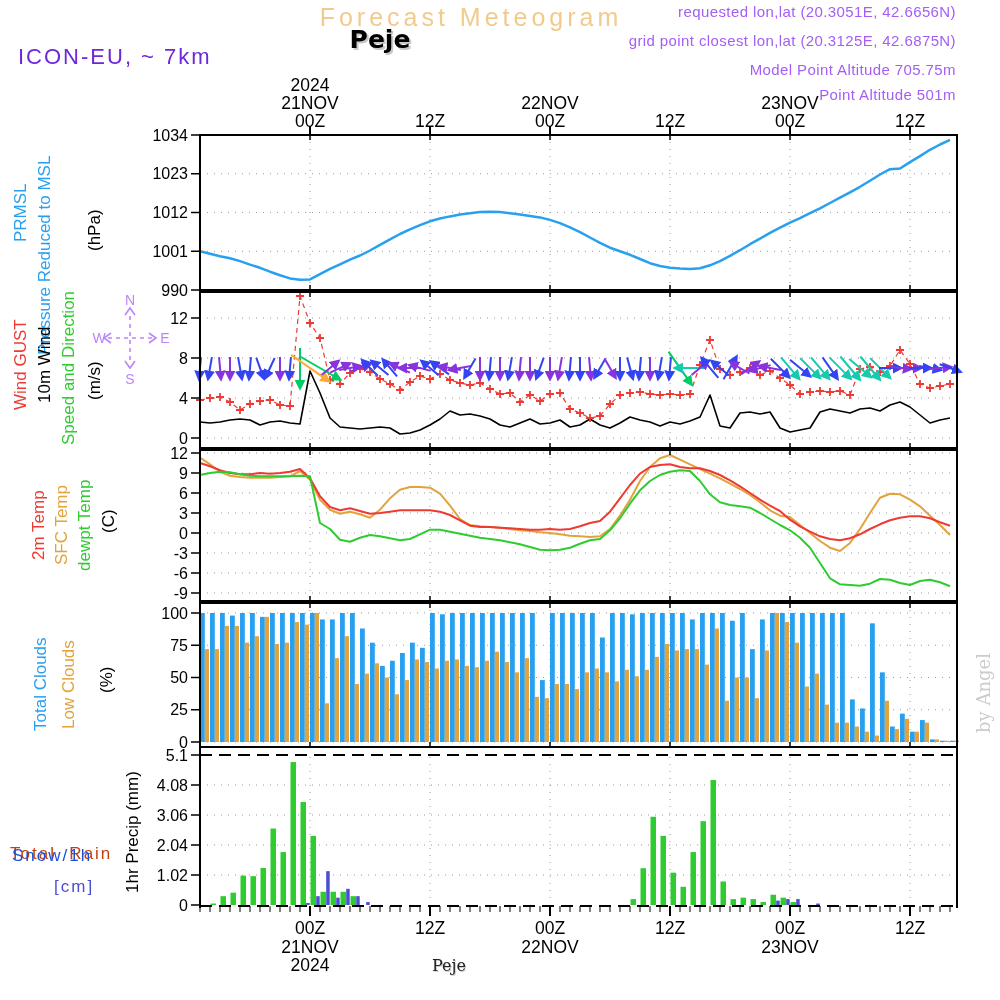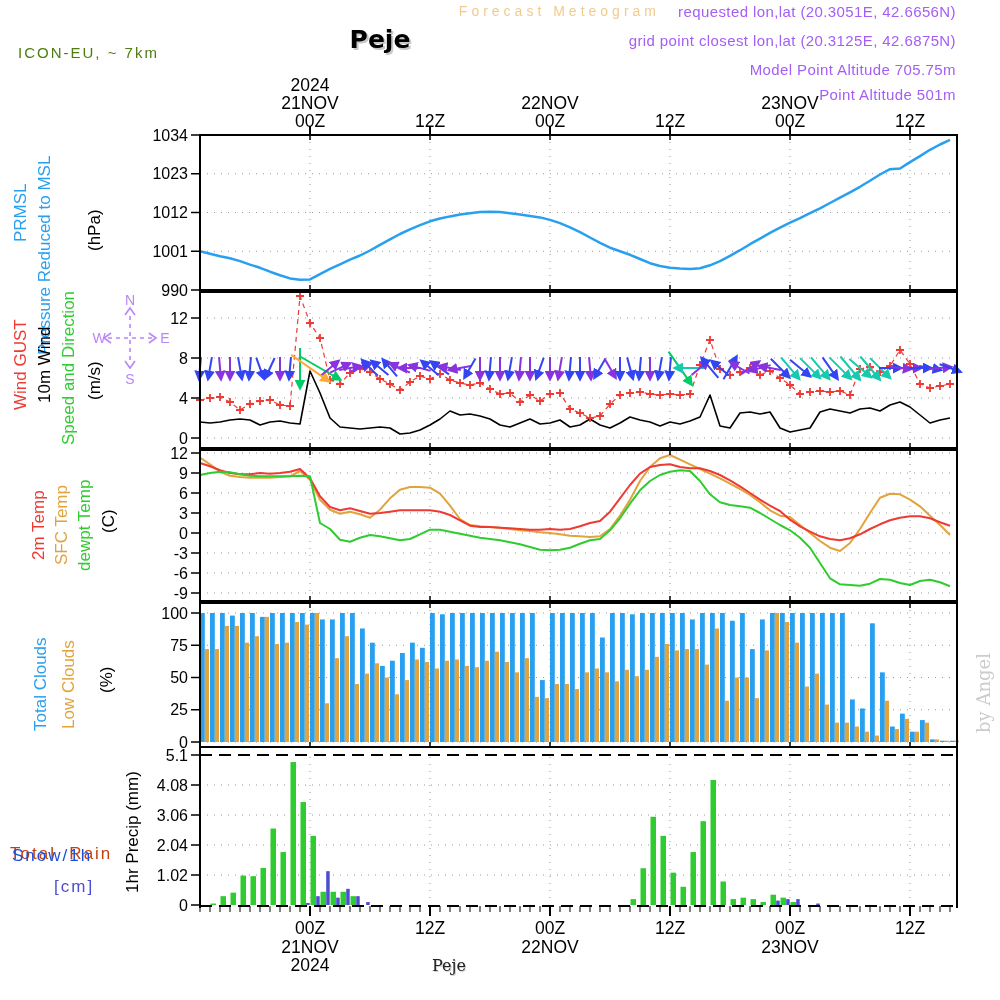--- a/index.html
+++ b/index.html
@@ -1,25 +1,25 @@
 <!DOCTYPE html>
 <html><head>
 <meta charset="utf-8">
 <style>
   html,body{margin:0;padding:0;background:#fff;}
   #page{position:relative;width:1000px;height:1000px;background:#ffffff;overflow:hidden;
         font-family:"Liberation Sans",sans-serif;}
   .abs{position:absolute;}
   .vlabel{position:absolute;writing-mode:vertical-rl;transform:rotate(180deg);
           text-align:center;font-size:17px;line-height:22px;white-space:nowrap;}
-  #main-title{left:320px;top:3px;width:340px;text-align:right;font-size:14px;
+  #main-title{left:301px;top:3px;width:340px;text-align:center;font-size:25px;
               letter-spacing:4px;color:#f3ca8e;}
   #station-title{left:320px;top:25px;width:120px;text-align:center;font-size:25px;font-weight:bold;
                  color:#000;text-shadow:2px 2px 0 #c8c8c8;font-family:"DejaVu Sans",sans-serif;}
-  #model-label{left:18px;top:44px;font-size:15px;letter-spacing:2px;color:#4d7c0f;}
+  #model-label{left:18px;top:44px;font-size:22px;letter-spacing:2px;color:#6d28d9;}
   .hdr-r{right:44px;text-align:center;font-size:15px;letter-spacing:.4px;color:#a45ef5;white-space:pre;}
   #footer-station{left:414px;top:956px;width:70px;text-align:center;font-size:16px;color:#222;
                   font-family:"DejaVu Serif",serif;text-shadow:1px 1px 0 #cfcfcf;}
   #watermark{right:6px;top:628px;height:130px;writing-mode:vertical-rl;transform:rotate(180deg);
              color:#cccccc;font-size:18px;font-family:"DejaVu Serif",serif;text-align:center;}
   .plabel{position:absolute;font-size:17px;white-space:pre;}
 </style>
 </head>
 <body>
 

